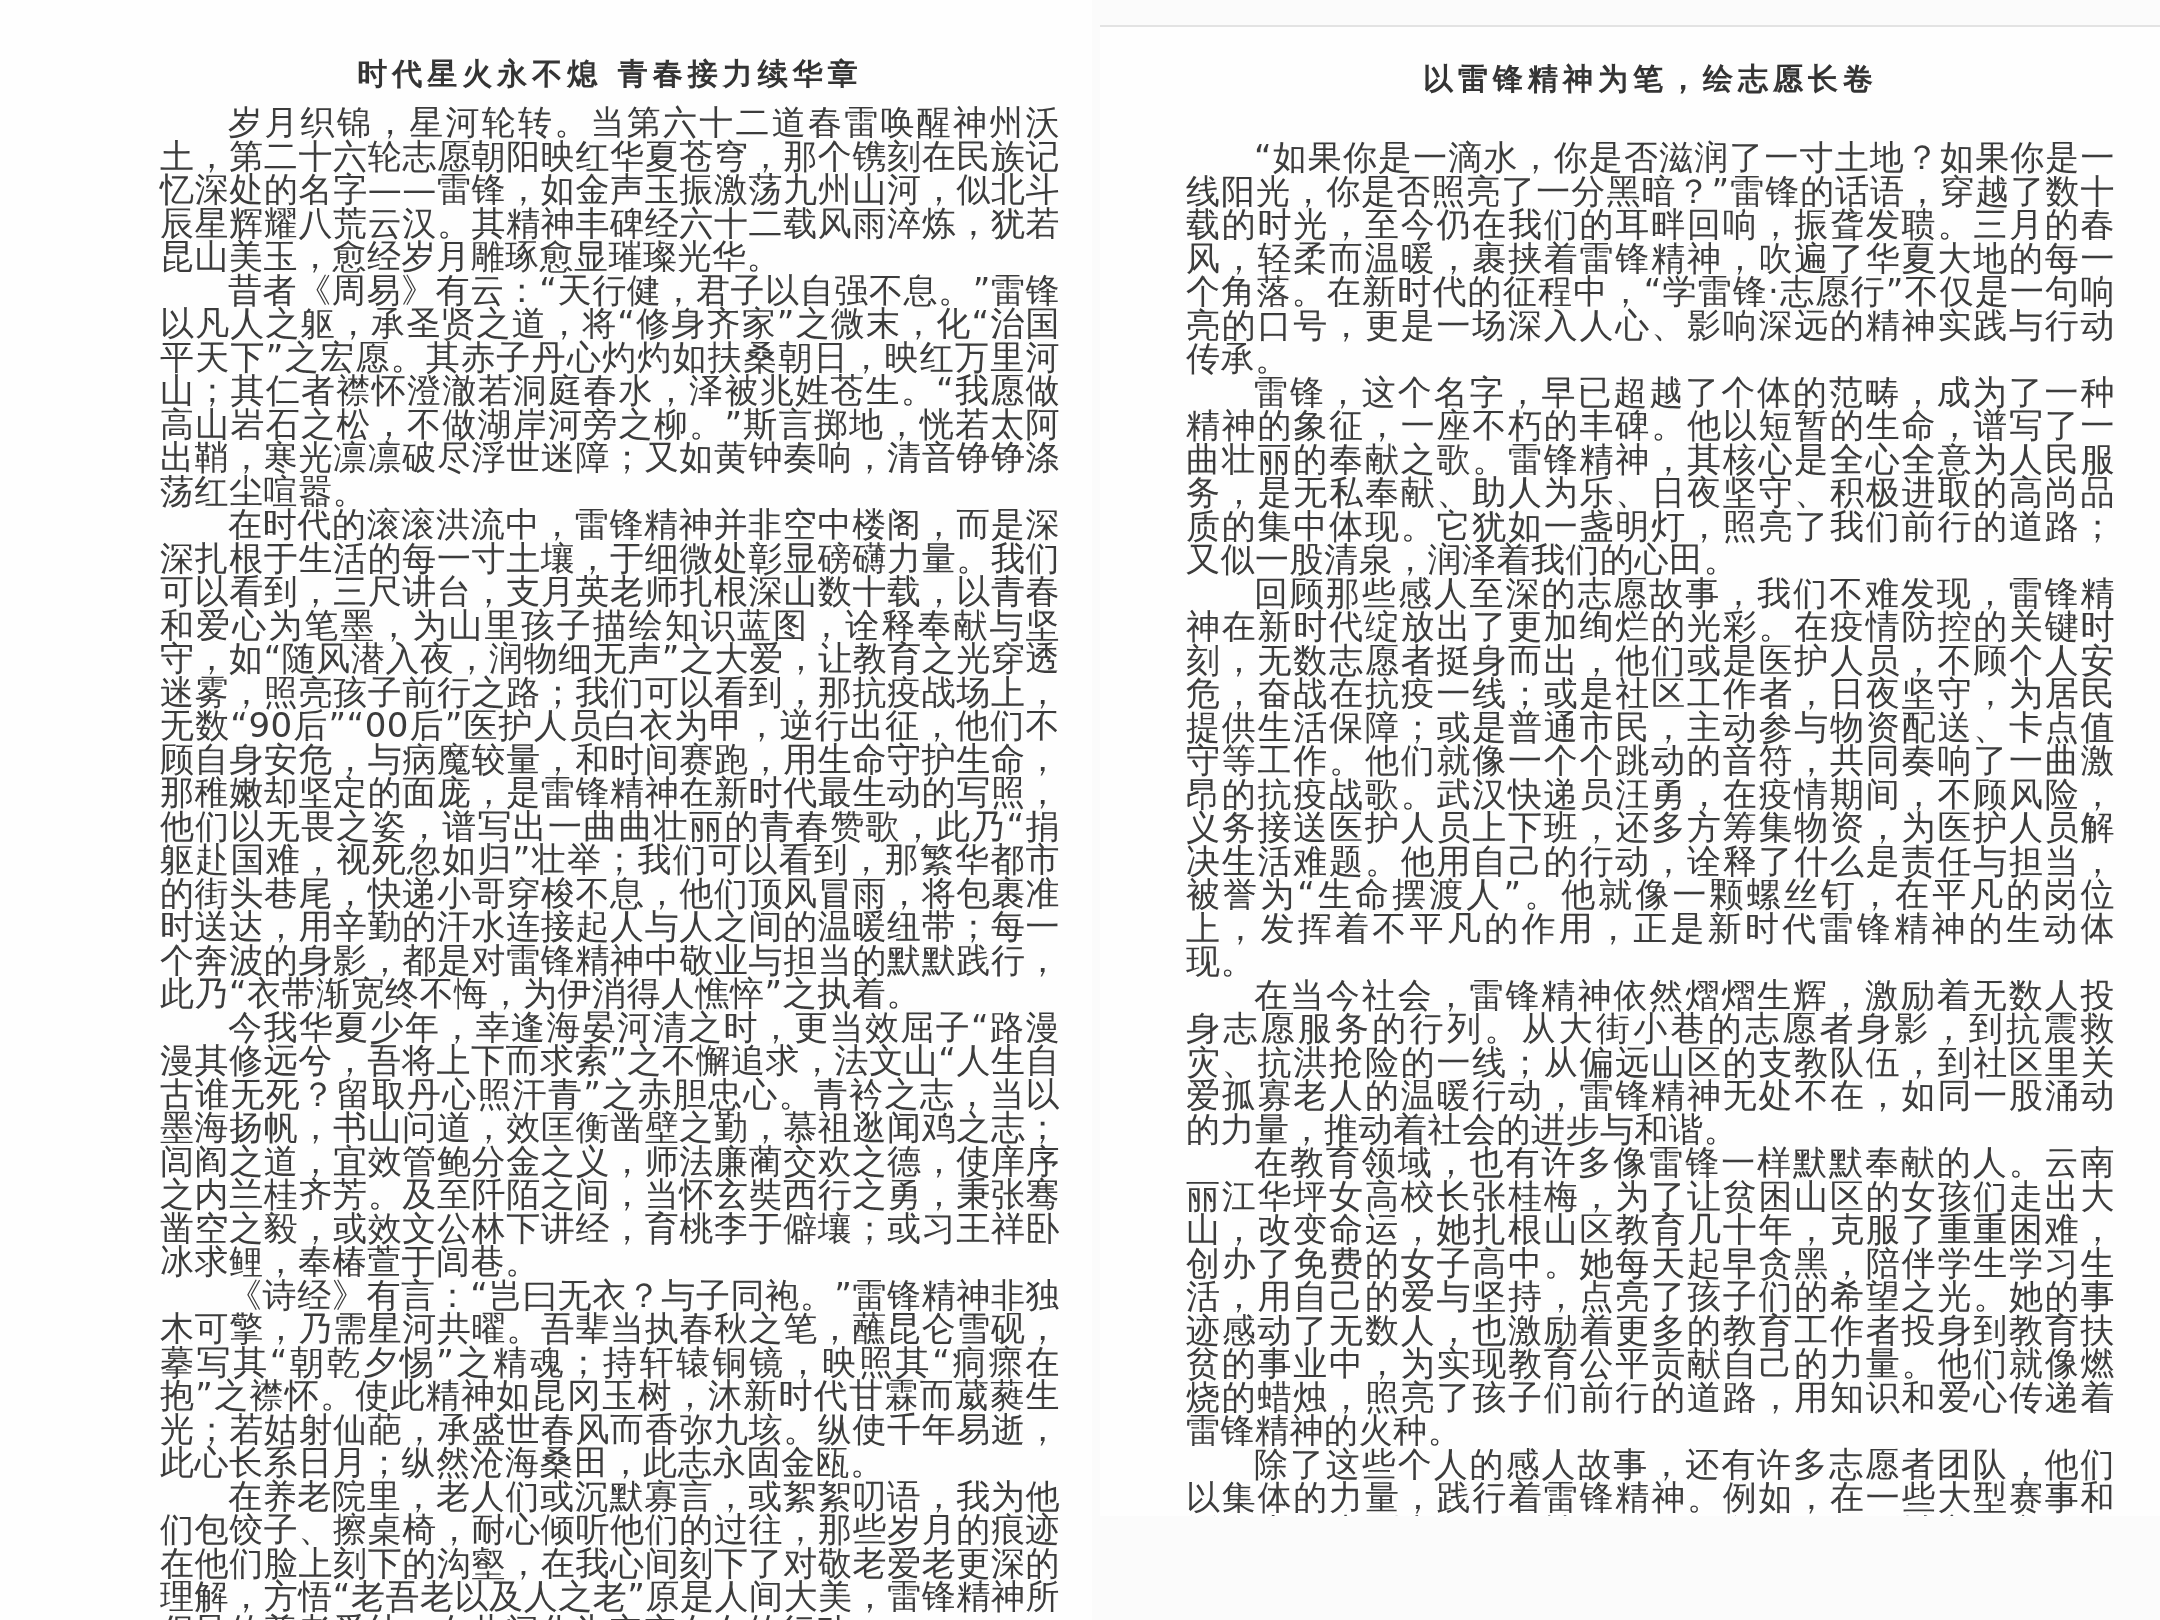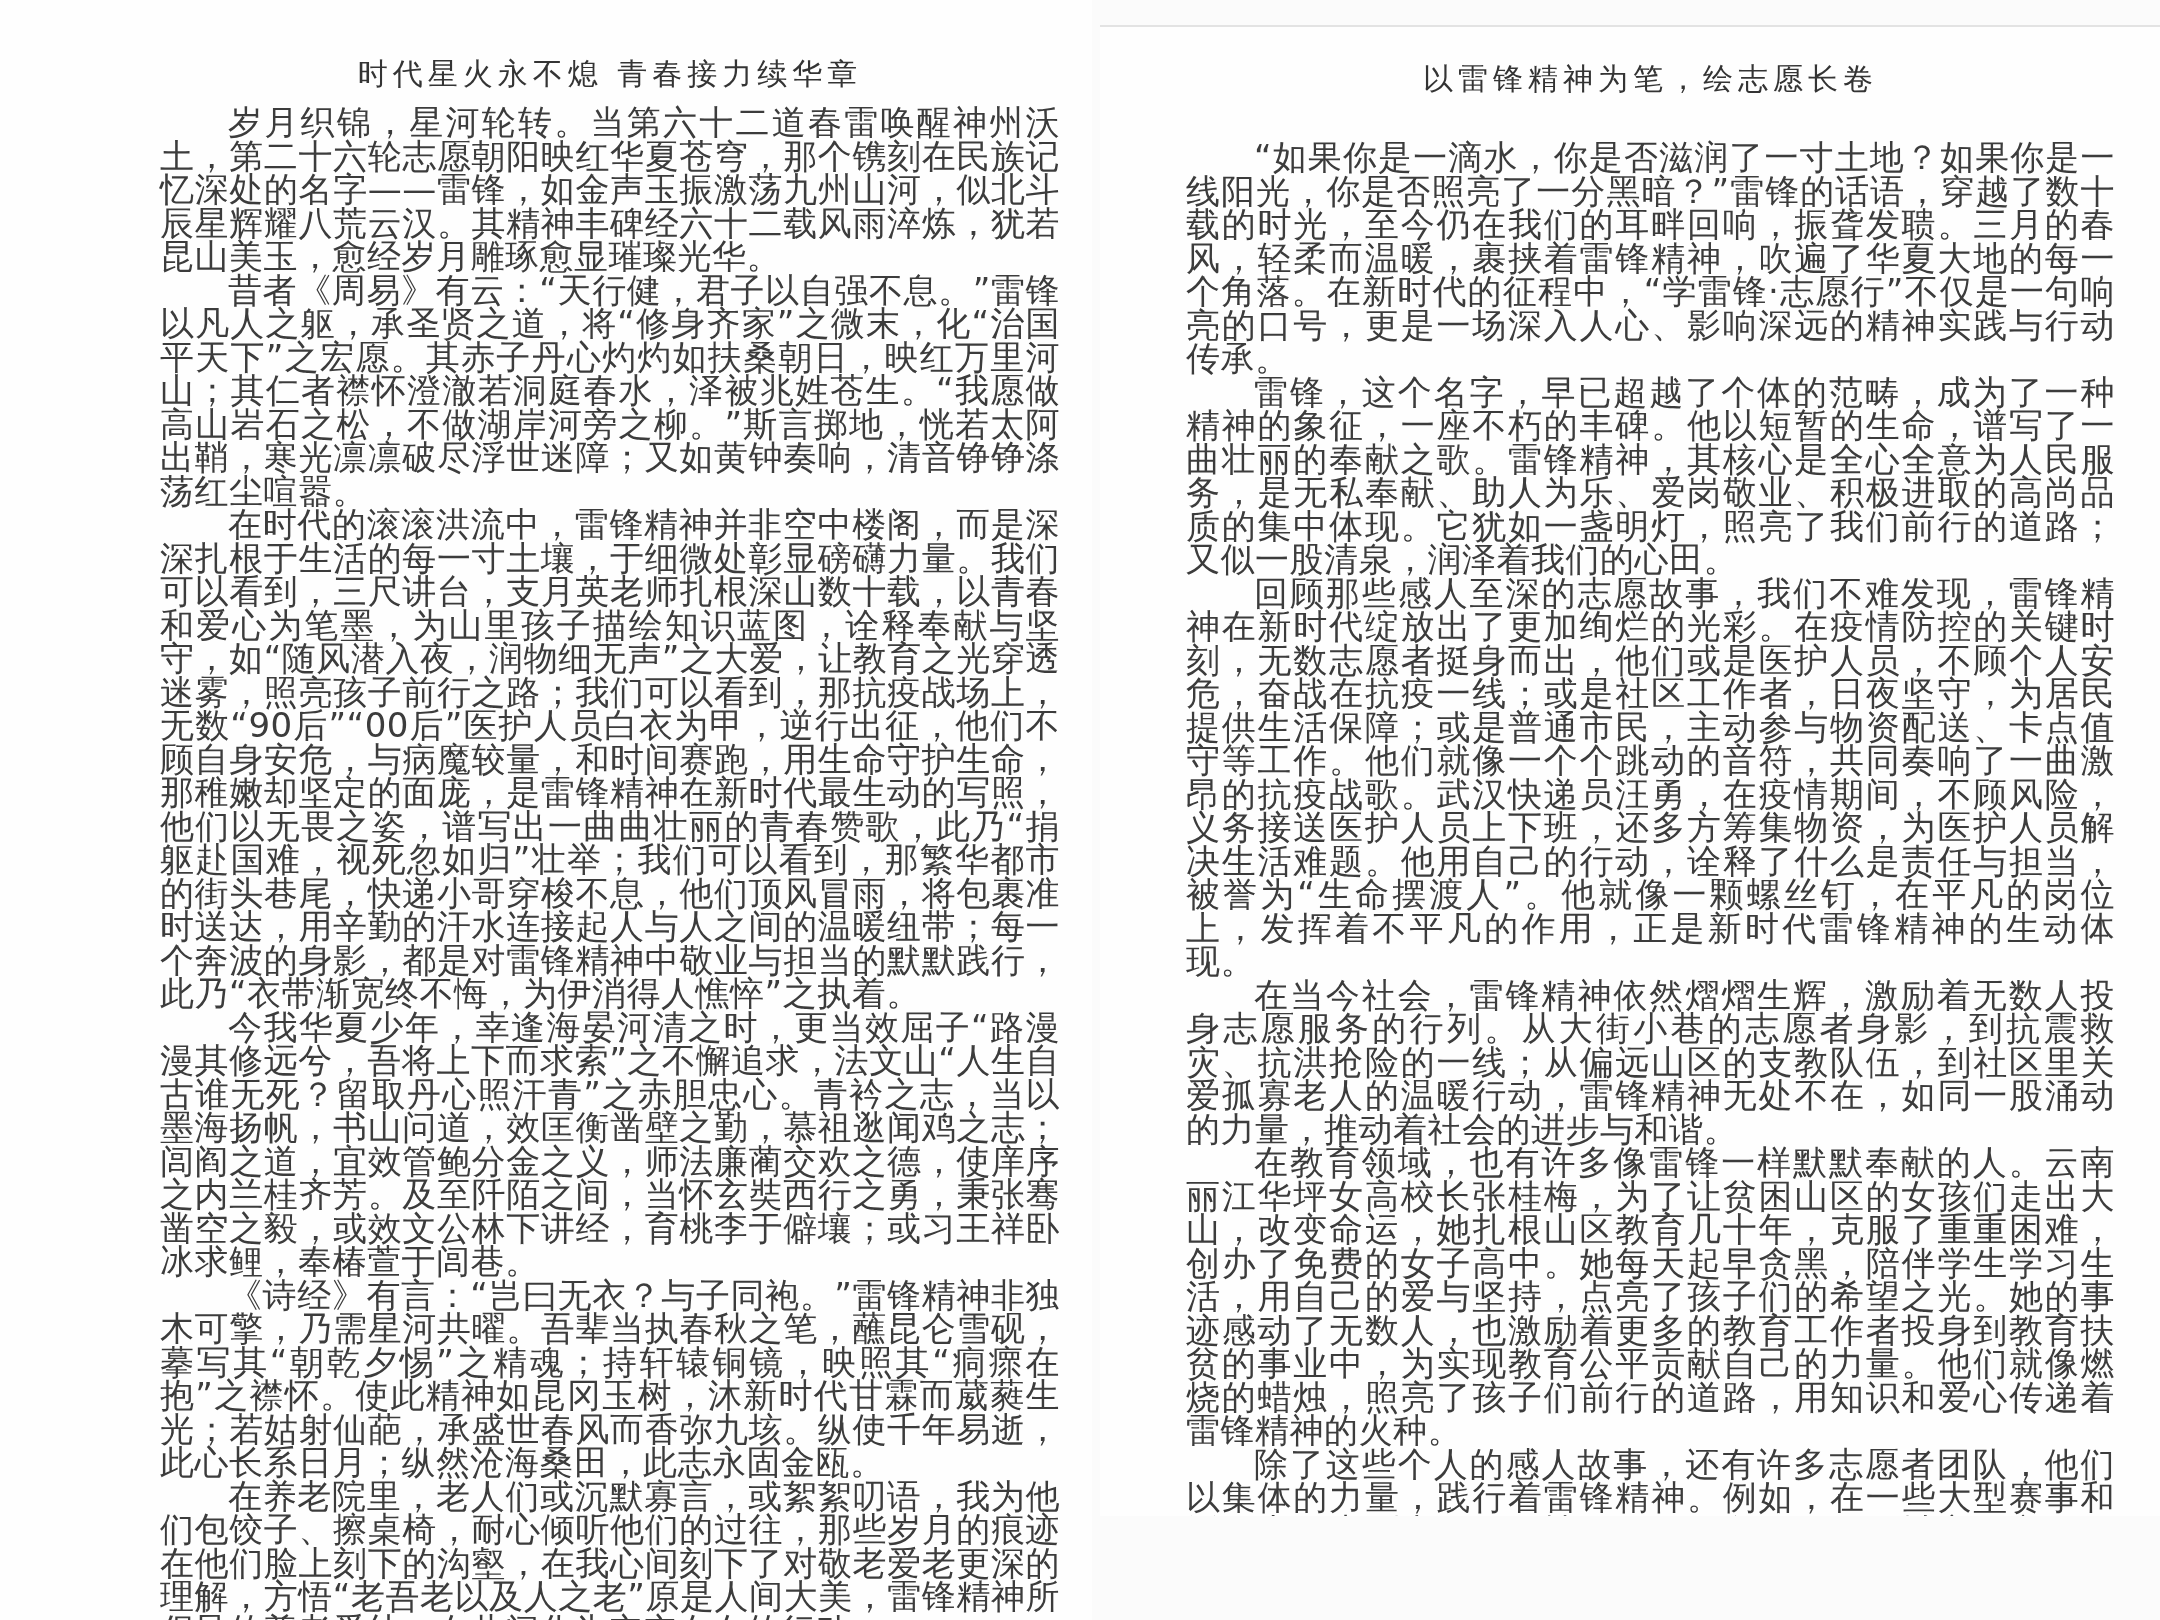--- a/index.html
+++ b/index.html
@@ -21,21 +21,21 @@
     padding:52px 32px 0 160px;
   }
   .page-right{
     left:1100px;top:25px;width:1060px;height:1491px;
     padding:30px 45px 0 86px;
     border-top:2px solid #e3e3e3;
   }
   .doc-title{
     text-align:center;
     font-size:30px;
-    font-weight:normal;
+    font-weight:bold;
     color:#343434;
     letter-spacing:5px;
     line-height:44px;
     margin:0 0 10px 0;
   }
   .page-right .doc-title{
     margin-bottom:40px;
   }
   .body-col{
     color:#3c3c3c;
@@ -63,19 +63,19 @@
       <p class="para">《诗经》有言：“岂曰无衣？与子同袍。”雷锋精神非独木可擎，乃需星河共曜。吾辈当执春秋之笔，蘸昆仑雪砚，摹写其“朝乾夕惕”之精魂；持轩辕铜镜，映照其“痌瘝在抱”之襟怀。使此精神如昆冈玉树，沐新时代甘霖而葳蕤生光；若姑射仙葩，承盛世春风而香弥九垓。纵使千年易逝，此心长系日月；纵然沧海桑田，此志永固金瓯。</p>
       <p class="para">在养老院里，老人们或沉默寡言，或絮絮叨语，我为他们包饺子、擦桌椅，耐心倾听他们的过往，那些岁月的痕迹在他们脸上刻下的沟壑，在我心间刻下了对敬老爱老更深的理解，方悟“老吾老以及人之老”原是人间大美，雷锋精神所倡导的尊老爱幼，在此间化为实实在在的行动。</p>
       <p class="para">接过雷锋手中的精神火炬，吾辈当挺膺担当，他们相继走进大街小巷之间，我们迈出…</p>
     </div>
 </div>
 
 <div class="page page-right">
   <h1 class="doc-title">以雷锋精神为笔，绘志愿长卷</h1>
   <div class="body-col">
       <p class="para">“如果你是一滴水，你是否滋润了一寸土地？如果你是一线阳光，你是否照亮了一分黑暗？”雷锋的话语，穿越了数十载的时光，至今仍在我们的耳畔回响，振聋发聩。三月的春风，轻柔而温暖，裹挟着雷锋精神，吹遍了华夏大地的每一个角落。在新时代的征程中，“学雷锋·志愿行”不仅是一句响亮的口号，更是一场深入人心、影响深远的精神实践与行动传承。</p>
-      <p class="para">雷锋，这个名字，早已超越了个体的范畴，成为了一种精神的象征，一座不朽的丰碑。他以短暂的生命，谱写了一曲壮丽的奉献之歌。雷锋精神，其核心是全心全意为人民服务，是无私奉献、助人为乐、爱岗敬业、积极进取的高尚品质的集中体现。它犹如一盏明灯，照亮了我们前行的道路；又似一股清泉，润泽着我们的心田。</p>
+      <p class="para">雷锋，这个名字，早已超越了个体的范畴，成为了一种精神的象征，一座不朽的丰碑。他以短暂的生命，谱写了一曲壮丽的奉献之歌。雷锋精神，其核心是全心全意为人民服务，是无私奉献、助人为乐、日夜坚守、积极进取的高尚品质的集中体现。它犹如一盏明灯，照亮了我们前行的道路；又似一股清泉，润泽着我们的心田。</p>
       <p class="para">回顾那些感人至深的志愿故事，我们不难发现，雷锋精神在新时代绽放出了更加绚烂的光彩。在疫情防控的关键时刻，无数志愿者挺身而出，他们或是医护人员，不顾个人安危，奋战在抗疫一线；或是社区工作者，日夜坚守，为居民提供生活保障；或是普通市民，主动参与物资配送、卡点值守等工作。他们就像一个个跳动的音符，共同奏响了一曲激昂的抗疫战歌。武汉快递员汪勇，在疫情期间，不顾风险，义务接送医护人员上下班，还多方筹集物资，为医护人员解决生活难题。他用自己的行动，诠释了什么是责任与担当，被誉为“生命摆渡人”。他就像一颗螺丝钉，在平凡的岗位上，发挥着不平凡的作用，正是新时代雷锋精神的生动体现。</p>
       <p class="para">在当今社会，雷锋精神依然熠熠生辉，激励着无数人投身志愿服务的行列。从大街小巷的志愿者身影，到抗震救灾、抗洪抢险的一线；从偏远山区的支教队伍，到社区里关爱孤寡老人的温暖行动，雷锋精神无处不在，如同一股涌动的力量，推动着社会的进步与和谐。</p>
       <p class="para">在教育领域，也有许多像雷锋一样默默奉献的人。云南丽江华坪女高校长张桂梅，为了让贫困山区的女孩们走出大山，改变命运，她扎根山区教育几十年，克服了重重困难，创办了免费的女子高中。她每天起早贪黑，陪伴学生学习生活，用自己的爱与坚持，点亮了孩子们的希望之光。她的事迹感动了无数人，也激励着更多的教育工作者投身到教育扶贫的事业中，为实现教育公平贡献自己的力量。他们就像燃烧的蜡烛，照亮了孩子们前行的道路，用知识和爱心传递着雷锋精神的火种。</p>
       <p class="para">除了这些个人的感人故事，还有许多志愿者团队，他们以集体的力量，践行着雷锋精神。例如，在一些大型赛事和活动中，志愿者们用热情周到的服务，展现了城市的文明风貌和国家的形象。他们不辞辛劳，为来自世界各地的宾客提供帮助和引导，让人们感受到了温暖与友善。在环保领域，也有众多志愿者默默付出。</p>
     </div>
 </div>
 
 </body></html>

